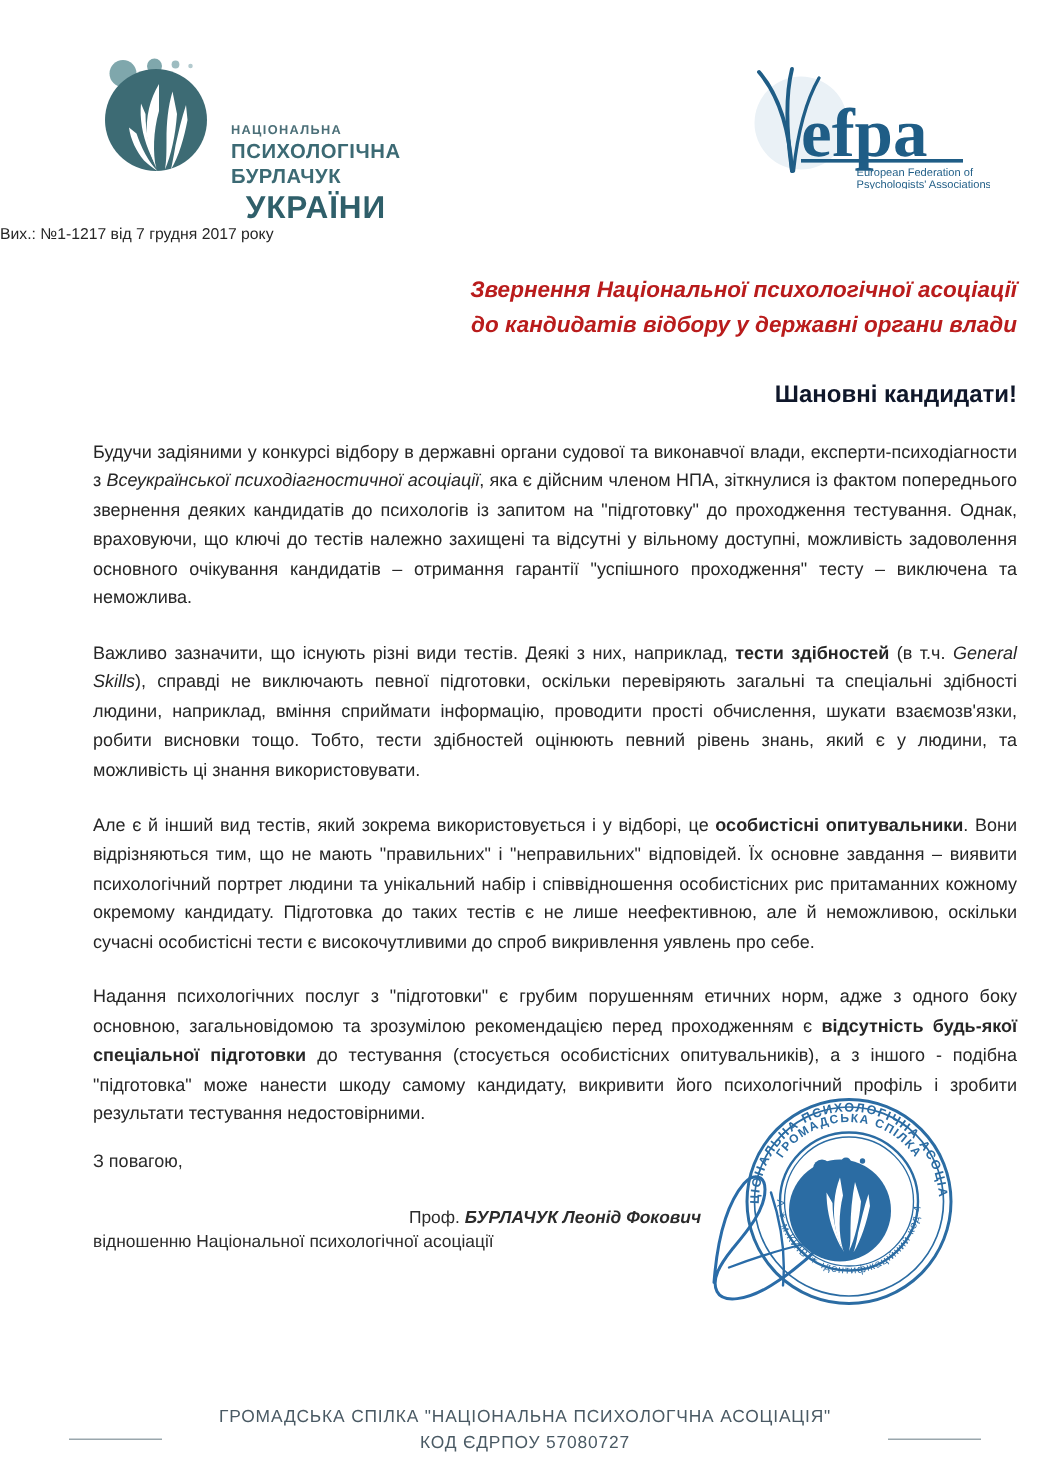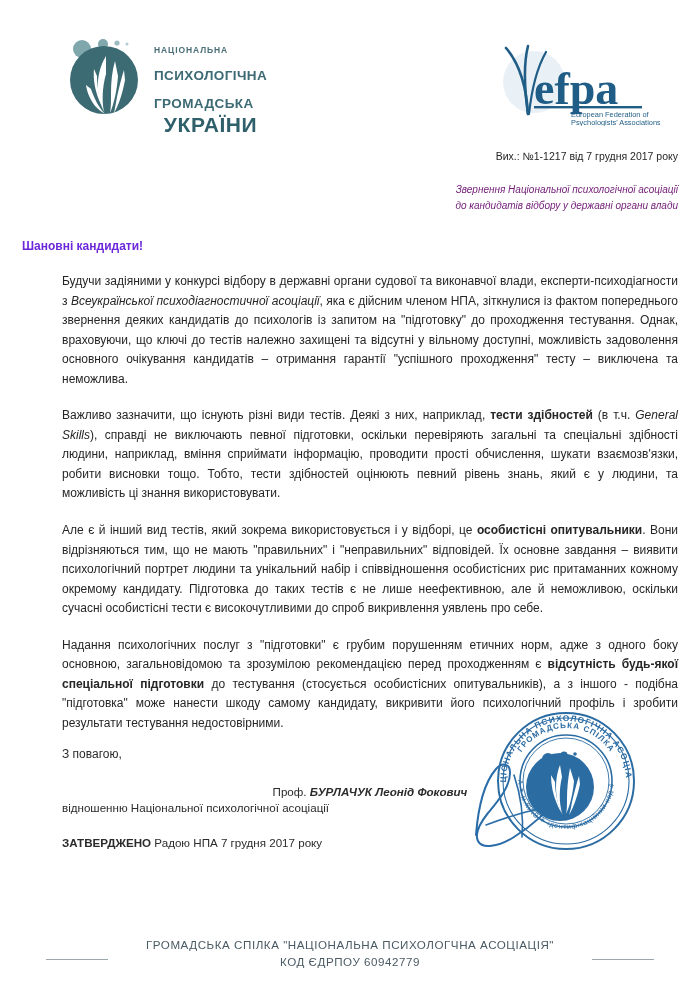--- a/index.html
+++ b/index.html
@@ -27,63 +27,64 @@
   }
   .npa-mark { position: relative; width: 86px; height: 84px; flex: none; }
   .npa-words {
     margin-left: 6px; padding-top: 10px;
     line-height: 1.06;
     color: #3e6d77;
   }
   .npa-l1 {
     font-size: 8.5px; font-weight: 700; letter-spacing: 0.9px;
     color: #4b6f78;
+    margin-top: 36px;
   }
   .npa-l2 {
     font-size: 13.5px; font-weight: 700; letter-spacing: 0.4px;
-    color: #3c6a74; margin-top: 14px;
+    color: #3c6a74; margin-top: 3px;
   }
   .npa-l3 {
     font-size: 21px; font-weight: 700; letter-spacing: 0.6px;
     color: #2f5f6a; margin-top: 2px; text-align: center;
   }
 
   .efpa-logo {
     position: absolute; right: 40px; top: 42px;
     width: 172px; height: 84px;
   }
 
   
   .refline {
-    text-align: right;
     padding: 0 22px 0 0;
     font-size: 10.5px;
     color: #262626;
     margin-top: 22px;
   }
 
   
   .title-block {
     margin: 20px 22px 0 0;
     text-align: right;
     font-style: italic;
-    font-size: 10px;
+    font-size: 15px;
     line-height: 1.55;
-    color: #701a75;
+    color: #b91c1c;
+    font-weight: bold;
   }
 
   
   .body-area { padding: 0 22px 0 62px; }
   .salutation {
-    text-align: left;
+    text-align: right;
     font-weight: 700;
-    font-size: 12px;
+    font-size: 16px;
     margin-top: 26px;
     margin-bottom: 0;
-    color: #6d28d9;
+    color: #0f172a;
     margin-left: -40px;
   }
   p.para {
     text-align: justify;
     font-size: 12px;
     line-height: 1.63;
     margin: 17px 0 0 0;
     color: #262626;
     hyphens: none;
   }
@@ -142,21 +143,21 @@
           <path d="M44 20 C38 30 35 42 36 55 C37 64 40 70 42 76 C40 66 40 52 44 38 Z" fill="#ffffff"></path>
           <path d="M53 25 C50 35 49 46 49 57 C49 65 49 71 48 77 C52 68 55 54 56 40 Z" fill="#ffffff"></path>
           <path d="M32 33 C31 43 33 54 37 64 C39 69 41 73 43 77 C38 67 35 52 35 40 Z" fill="#ffffff"></path>
           <path d="M62 34 C59 43 57 52 55 61 C54 67 53 72 52 77 C57 69 61 55 63 44 Z" fill="#ffffff"></path>
           <path d="M24 49 C25 57 29 65 34 71 C37 74 40 76 43 78 C37 72 32 62 29 53 Z" fill="#ffffff"></path>
         </svg>
       </div>
       <div class="npa-words">
         <div class="npa-l1">НАЦІОНАЛЬНА</div>
         <div class="npa-l2">ПСИХОЛОГІЧНА</div>
-        <div class="npa-l2">ГРОМАДСЬКА</div>
+        <div class="npa-l2">БУРЛАЧУК</div>
         <div class="npa-l3">УКРАЇНИ</div>
       </div>
     </div>
 
     <div class="efpa-logo">
       <svg width="172" height="84" viewBox="0 0 172 84" xmlns="http://www.w3.org/2000/svg">
         <circle cx="46" cy="40" r="31" fill="#eaf1f6"></circle>
         <path d="M18 6 C30 20 38 40 40 72" stroke="#1f5d86" stroke-width="2.6" fill="none" stroke-linecap="round"></path>
         <path d="M40 4 C36 20 36 44 40 72" stroke="#1f5d86" stroke-width="2.6" fill="none" stroke-linecap="round"></path>
         <path d="M58 10 C50 24 44 44 41 72" stroke="#1f5d86" stroke-width="2.2" fill="none" stroke-linecap="round"></path>
@@ -232,27 +233,26 @@
           <path d="M80 63 C78 73 77 84 77 94 C77 101 77 105 76 109 C80 101 83 88 84 76 Z"></path>
           <path d="M61 70 C61 80 63 90 67 99 C69 104 71 107 73 110 C68 101 65 88 65 77 Z"></path>
           <path d="M89 71 C86 80 84 89 82 97 C81 103 80 107 79 110 C84 102 88 89 90 79 Z"></path>
         </g>
       </svg>
     </div>
 
     <div class="sig-regards">З повагою,</div>
     <div class="sig-name"><span>Проф. </span><span class="nm">БУРЛАЧУК Леонід Фокович</span></div>
     <div class="sig-role">відношенню Національної психологічної асоціації</div>
-    <div class="sig-approved"><span class="b">ЗАТВЕРДЖЕНО</span><span> Радою НПА 7 грудня 2017 року</span></div>
   </div>
 
   <div class="footer">
     <div class="footer-rules">
       <div class="frule"></div>
       <div class="frule"></div>
     </div>
     <div class="footer-lines">
       <div>ГРОМАДСЬКА СПІЛКА "НАЦІОНАЛЬНА ПСИХОЛОГЧНА АСОЦІАЦІЯ"</div>
-      <div>КОД ЄДРПОУ 60942779</div>
+      <div>КОД ЄДРПОУ 57080727</div>
     </div>
   </div>
 
 </div>
 
 </body></html>

